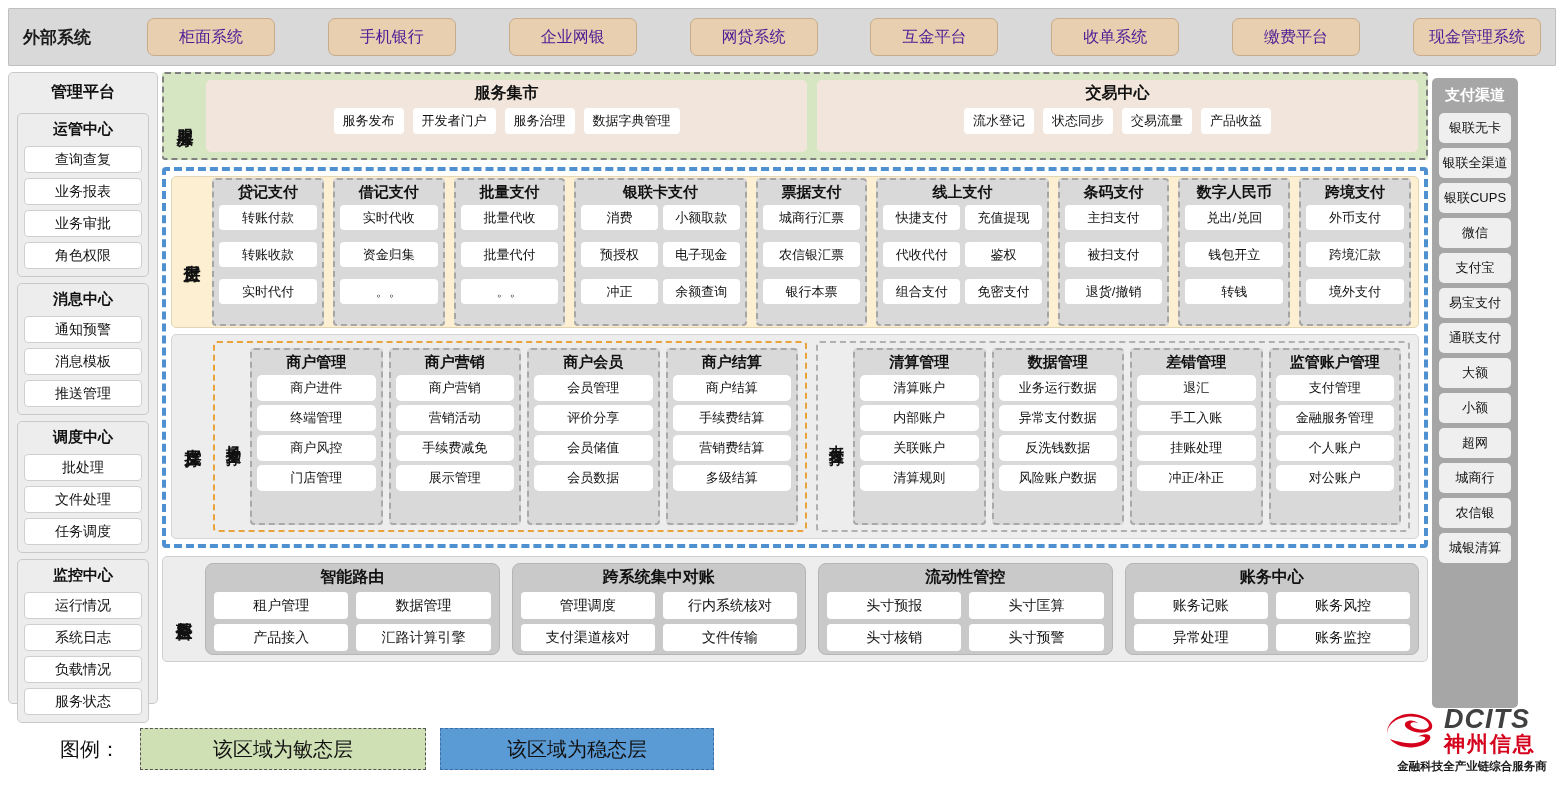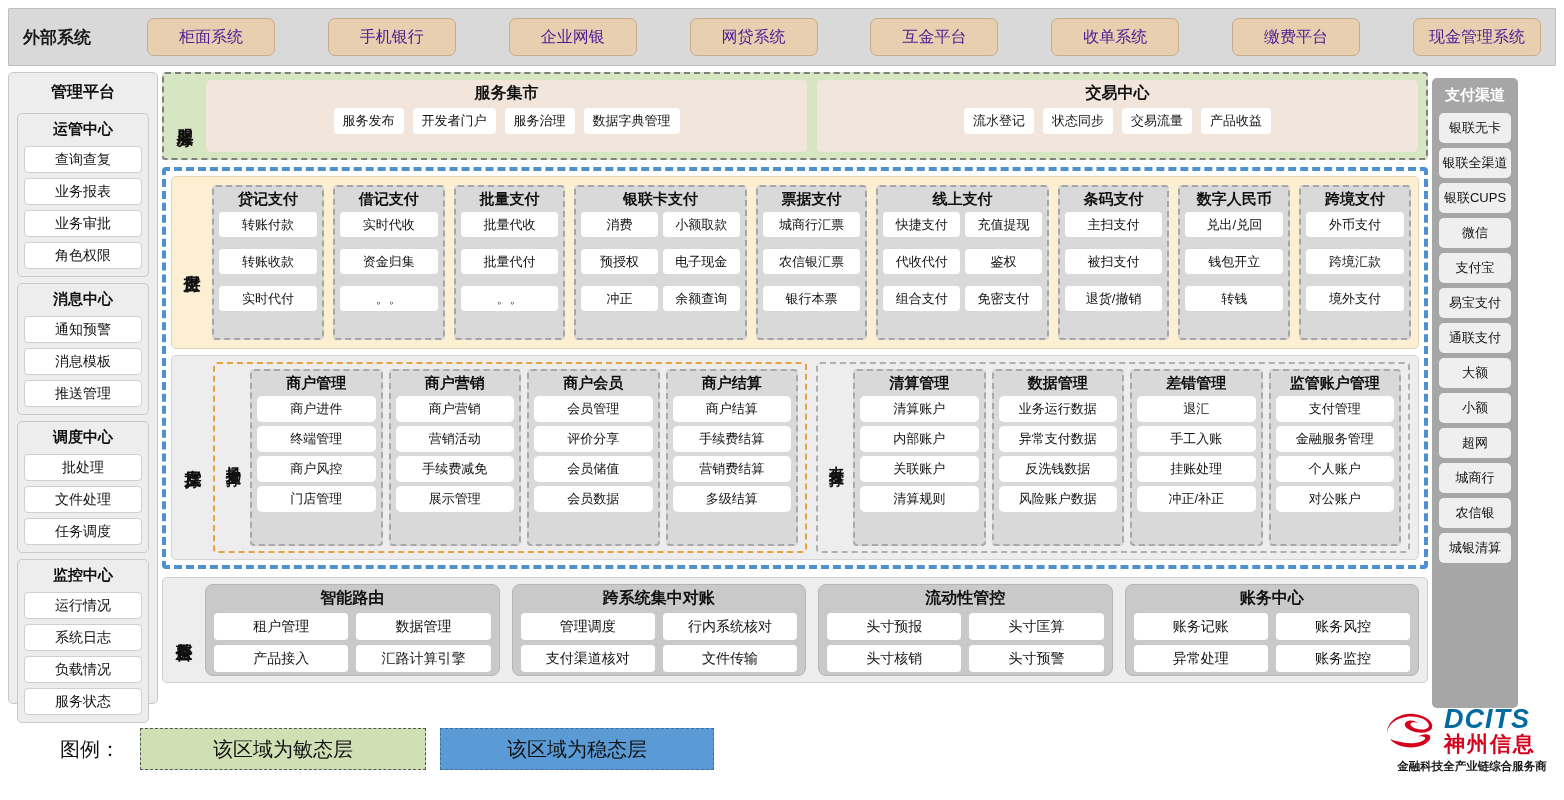--- a/index.html
+++ b/index.html
@@ -86,21 +86,21 @@
 
   
   .stable-wrap {
     margin-top:7px; border:4px dashed #4f90d0; border-radius:4px;
     background:#ffffff; padding:5px;
   }
 
   
   .pay-layer {
     background:#fdf0d2; border:1px solid #e2d5b4; border-radius:5px;
-    padding:8px 7px; display:flex; align-items:stretch; gap:7px; height:173px;
+    padding:1px 7px; display:flex; align-items:stretch; gap:7px; height:152px;
   }
   .pay-groups { display:flex; gap:9px; flex:1; }
   .pgroup {
     background:#d9d9d9; border:2px dashed #a6a6a6; border-radius:4px;
     padding:3px 5px 5px; display:flex; flex-direction:column; align-items:center; flex:1;
   }
   .pgroup.wide2 { flex:1.62; }
   .pgroup-title { font-size:15px; font-weight:bold; color:#111; margin-bottom:3px; white-space:nowrap;}
   .pgrid { display:flex; flex-direction:column; gap:12px; width:100%; }
   .prow { display:flex; gap:5px; width:100%; }
@@ -165,21 +165,21 @@
     height:42px; width:286px; display:flex; align-items:center; justify-content:center;
     font-size:20px; color:#111;
   }
   .legend-agile { background:#cfe0b4; border:1px dashed #555; }
   .legend-stable { background:#5b9bd5; border:1px dashed #3a6ea5; width:274px;}
 
   
   .logo { position:absolute; left:1382px; top:706px; width:180px; height:90px; }
   .logo-row { display:flex; align-items:center; gap:4px; }
   .logo-text { display:flex; flex-direction:column; line-height:1; }
-  .logo-dcits { font-size:27px; font-weight:bold; color:#0369a1; letter-spacing:1px; font-style:italic;}
+  .logo-dcits { font-size:27px; font-weight:bold; color:#404040; letter-spacing:1px; font-style:italic;}
   .logo-cn { font-size:21px; font-weight:bold; color:#d4001c; letter-spacing:2px; }
   .logo-tag { font-size:11.5px; font-weight:bold; color:#1a1a1a; margin-top:5px; text-align:center; letter-spacing:0px;}
 </style>
 </head>
 <body>
 
 <div class="page">
 
   <div class="ext-bar">
     <div class="ext-title">外部系统</div>

